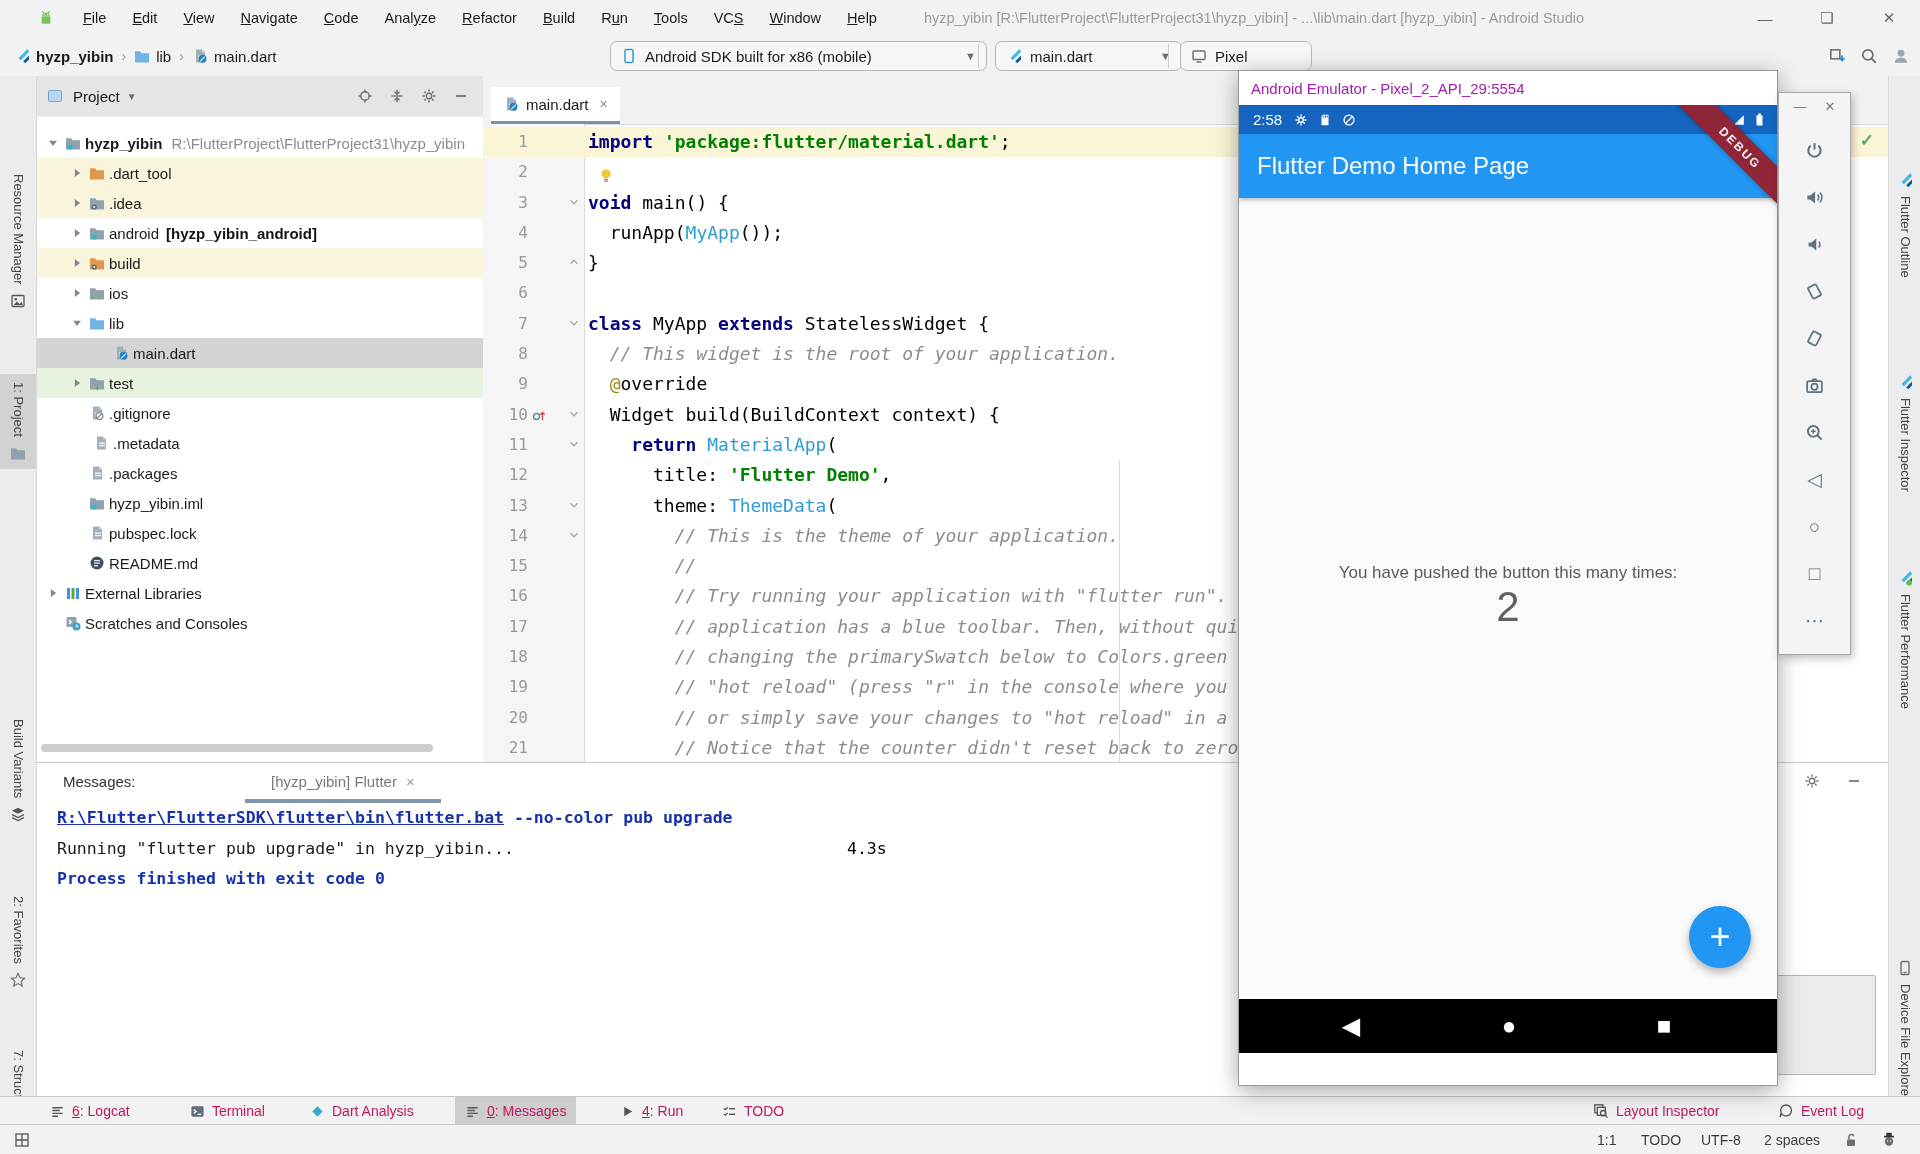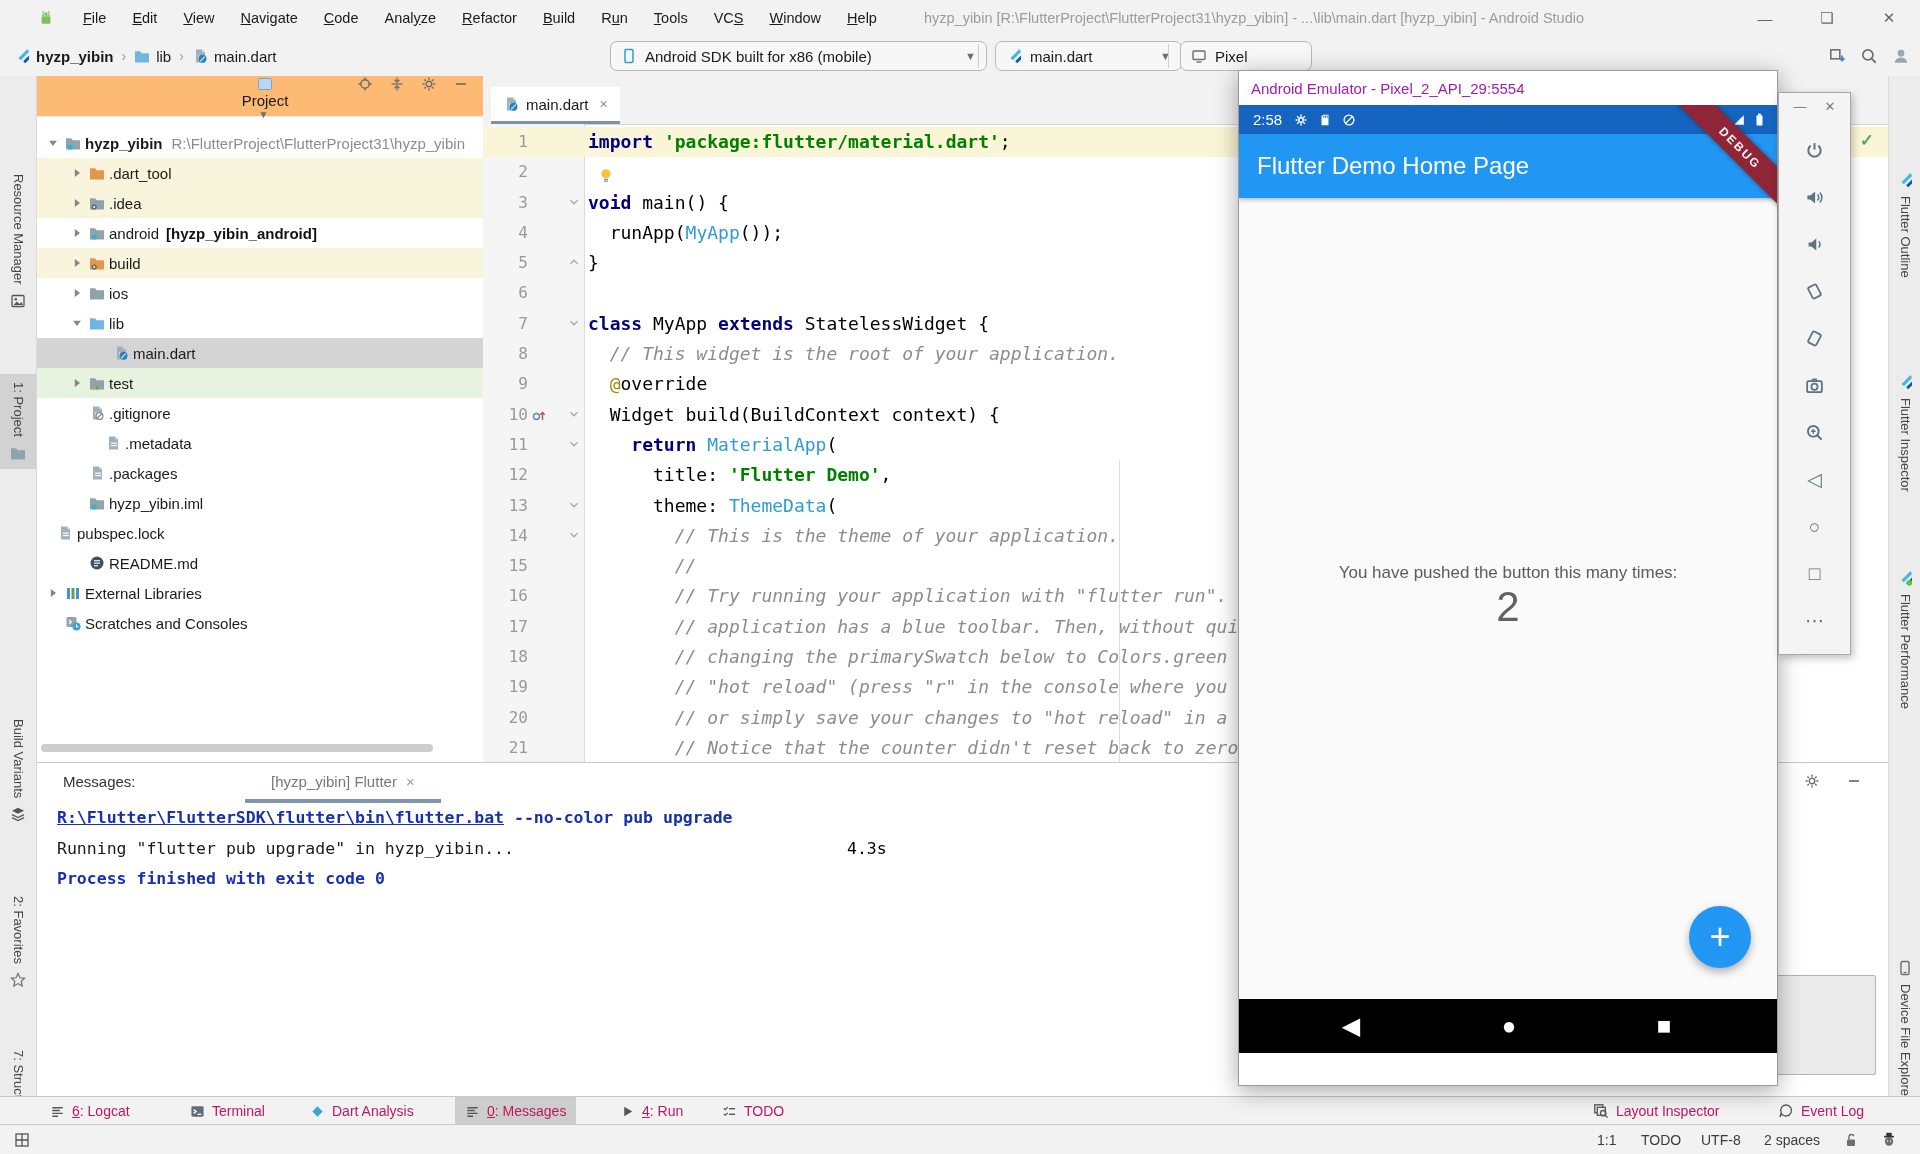--- a/index.html
+++ b/index.html
@@ -32,22 +32,22 @@
 
   
   .left-stripe{position:absolute;left:0;top:76px;width:36px;height:1048px;background:#ececec;border-right:1px solid #d9d9d9;}
   .right-stripe{position:absolute;left:1888px;top:76px;width:32px;height:1048px;background:#ececec;border-left:1px solid #d9d9d9;}
   .stripe-item{position:absolute;left:0;width:100%;display:flex;flex-direction:column;align-items:center;gap:8px;}
   .vtext{writing-mode:vertical-lr;font-size:13px;color:#454545;white-space:nowrap;}
   .stripe-active{background:#d2d2d2;padding:8px 0;border-radius:0;}
 
   
   .project-panel{position:absolute;left:37px;top:76px;width:446px;height:686px;background:#fff;}
-  .pp-header{position:absolute;left:0;top:0;width:100%;height:40px;background:#fdba74;display:flex;align-items:center;
-             font-size:15px;border-bottom:1px solid #eee;flex-direction:column;}
+  .pp-header{position:absolute;left:0;top:0;width:100%;height:40px;background:#e5e5e5;display:flex;align-items:center;
+             font-size:15px;border-bottom:1px solid #eee;}
   .pp-header .ttl{margin-left:10px;font-weight:400;}
   .pp-harr{color:#6e6e6e;font-size:10px;margin-left:7px;}
   .pp-hicons{position:absolute;right:14px;display:flex;gap:16px;align-items:center;}
   #tree{position:absolute;left:0;top:52px;width:100%;}
   .trow{height:30px;display:flex;align-items:center;font-size:15px;white-space:nowrap;overflow:hidden;}
   .trow .arrow{width:16px;display:inline-flex;justify-content:center;}
   .trow .ticon{margin:0 4px 0 4px;}
   .trow .suffix{color:#8c8c8c;margin-left:9px;}
   .trow .suffixb{color:#111;font-weight:bold;margin-left:7px;}
   .bg-yellow{background:#f9f5dc;}
@@ -522,21 +522,21 @@
               <path d="M4 1.5 h6.2 l2.8 2.8 v10.2 H4 z" fill="#9fb2bc"></path>
               <path d="M10.2 1.5 l2.8 2.8 h-2.8 z" fill="#cfdbe2"></path>
               <rect x="6" y="7.6" width="6" height="1.2" fill="#fff"></rect>
               <rect x="6" y="10" width="6" height="1.2" fill="#fff"></rect>
               <circle cx="10.5" cy="11" r="3.4" fill="#fff" stroke="#8a8a8a" stroke-width="1.3"></circle>
               <line x1="8.2" y1="13.3" x2="12.8" y2="8.7" stroke="#8a8a8a" stroke-width="1.3"></line>
             </svg>
           </span>
           <span>.gitignore</span>
         </div>
-        <div class="trow" style="padding-left: 48px;">
+        <div class="trow" style="padding-left: 36px;">
           <span class="arrow"></span>
           <span class="icon ticon">
             <svg width="16" height="16" viewBox="0 0 16 16">
               <path d="M4 1.5 h6.2 l2.8 2.8 v10.2 H4 z" fill="#9fb2bc"></path>
               <path d="M10.2 1.5 l2.8 2.8 h-2.8 z" fill="#cfdbe2"></path>
               <rect x="6" y="7.6" width="6" height="1.2" fill="#fff"></rect>
               <rect x="6" y="10" width="6" height="1.2" fill="#fff"></rect>
             </svg>
           </span>
           <span>.metadata</span>
@@ -556,21 +556,21 @@
         <div class="trow" style="padding-left: 32px;">
           <span class="arrow"></span>
           <span class="icon ticon">
             <svg width="16" height="16" viewBox="0 0 16 16">
               <path d="M1 3.2 h5 l1.8 2 H15 v9.3 H1 z" fill="#8fa3ad"></path>
               <circle cx="5.2" cy="12" r="2.6" fill="#35b3c9"></circle>
             </svg>
           </span>
           <span>hyzp_yibin.iml</span>
         </div>
-        <div class="trow" style="">
+        <div class="trow" style="padding-left: 32px;">
           <span class="arrow"></span>
           <span class="icon ticon">
             <svg width="16" height="16" viewBox="0 0 16 16">
               <path d="M4 1.5 h6.2 l2.8 2.8 v10.2 H4 z" fill="#9fb2bc"></path>
               <path d="M10.2 1.5 l2.8 2.8 h-2.8 z" fill="#cfdbe2"></path>
               <rect x="6" y="7.6" width="6" height="1.2" fill="#fff"></rect>
               <rect x="6" y="10" width="6" height="1.2" fill="#fff"></rect>
             </svg>
           </span>
           <span>pubspec.lock</span>

